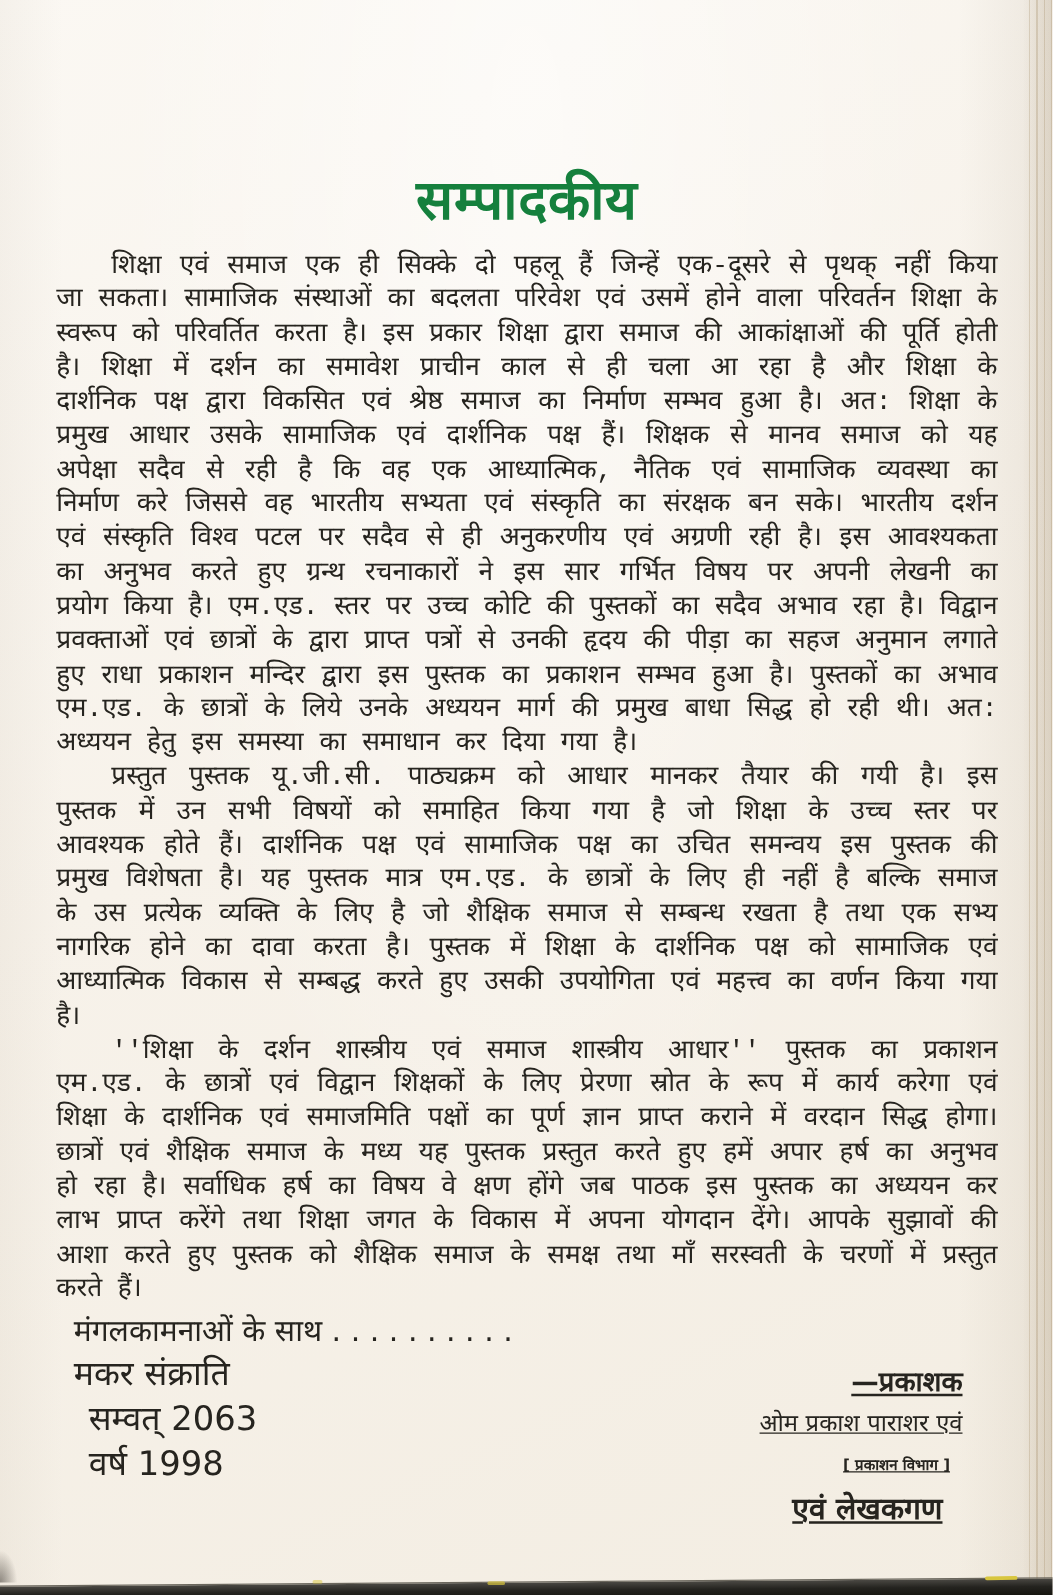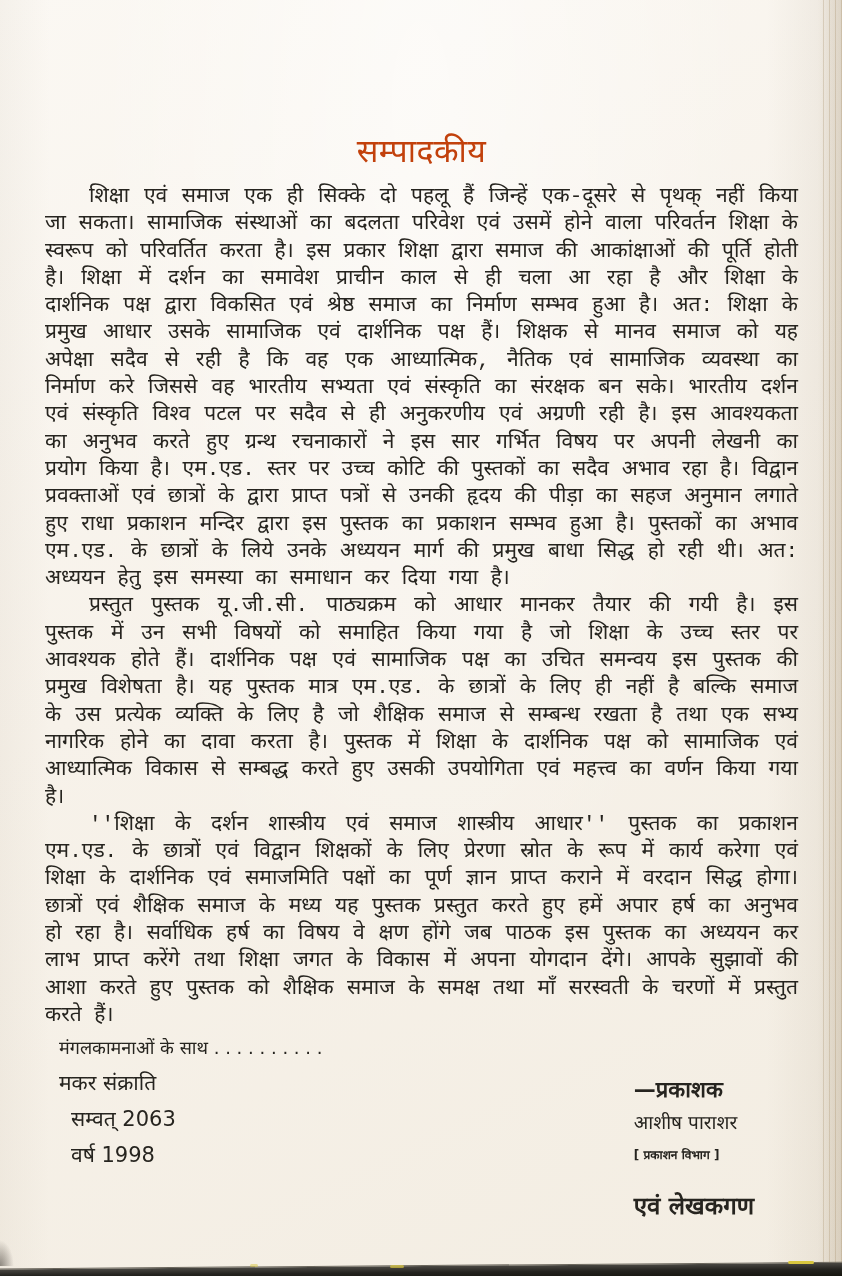--- a/index.html
+++ b/index.html
@@ -31,76 +31,78 @@
     pointer-events: none;
   }
   .content {
     position: absolute;
     left: 45px;
     right: 44px;
     top: 128px;
   }
   .page-title {
     text-align: center;
-    font-size: 32px;
-    font-weight: normal;
+    font-size: 44px;
+    font-weight: bold;
     letter-spacing: 0.5px;
     margin: 0 0 12px 0;
-    color: #c2410c;
+    color: #15803d;
   }
   .body-text p {
     margin: 0;
     font-size: 21px;
     line-height: 27.3px;
     text-align: justify;
     text-indent: 44px;
     color: #262419;
     color: #26241f;
     font-family: Liberation Mono, monospace;
   }
   .closing-line {
-    font-size: 18px;
+    font-size: 24px;
     line-height: 30px;
     margin-top: 4px;
     text-indent: 14px;
   }
   .sign-area {
     display: flex;
     justify-content: space-between;
     margin-top: 2px;
   }
   .date-block {
-    font-size: 21px;
+    font-size: 27px;
     line-height: 36px;
     padding-left: 14px;
     white-space: nowrap;
   }
   .date-block .d2, .date-block .d3 { padding-left: 12px; }
   .sig-block {
+    text-align: right;
     padding-right: 28px;
     font-size: 19px;
     line-height: 33px;
     white-space: nowrap;
+    text-decoration: underline;
   }
   .sig-publisher {
     font-size: 22px;
     font-weight: bold;
     margin-top: 8px;
   }
   .sig-name { font-size: 19px; }
   .sig-dept {
     font-size: 12px;
     font-weight: bold;
     padding-right: 10px;
   }
   .sig-authors {
     font-size: 24px;
     font-weight: bold;
     padding-right: 16px;
-    margin-top: 18px;
+    margin-top: 2px;
   }
   
   .page-edge-lines {
     position: absolute;
     top: 0;
     right: 0;
     width: 30px;
     height: 100%;
     background:
       linear-gradient(to left, rgba(150,125,85,0.18), rgba(150,125,85,0.0) 80%),
@@ -162,21 +164,21 @@
     <div class="sign-area">
 
       <div class="date-block">
         <div class="d1">मकर संक्राति</div>
         <div class="d2">सम्वत् 2063</div>
         <div class="d3">वर्ष 1998</div>
       </div>
 
       <div class="sig-block">
         <div class="sig-publisher">—प्रकाशक</div>
-        <div class="sig-name">आशीष पाराशर</div>
+        <div class="sig-name">ओम प्रकाश पाराशर एवं</div>
         <div class="sig-dept">[ प्रकाशन विभाग ]</div>
         <div class="sig-authors">एवं लेखकगण</div>
       </div>
 
     </div>
   </div>
 
   <div class="page-edge-lines"></div>
 
   <div class="corner-mark"></div>

